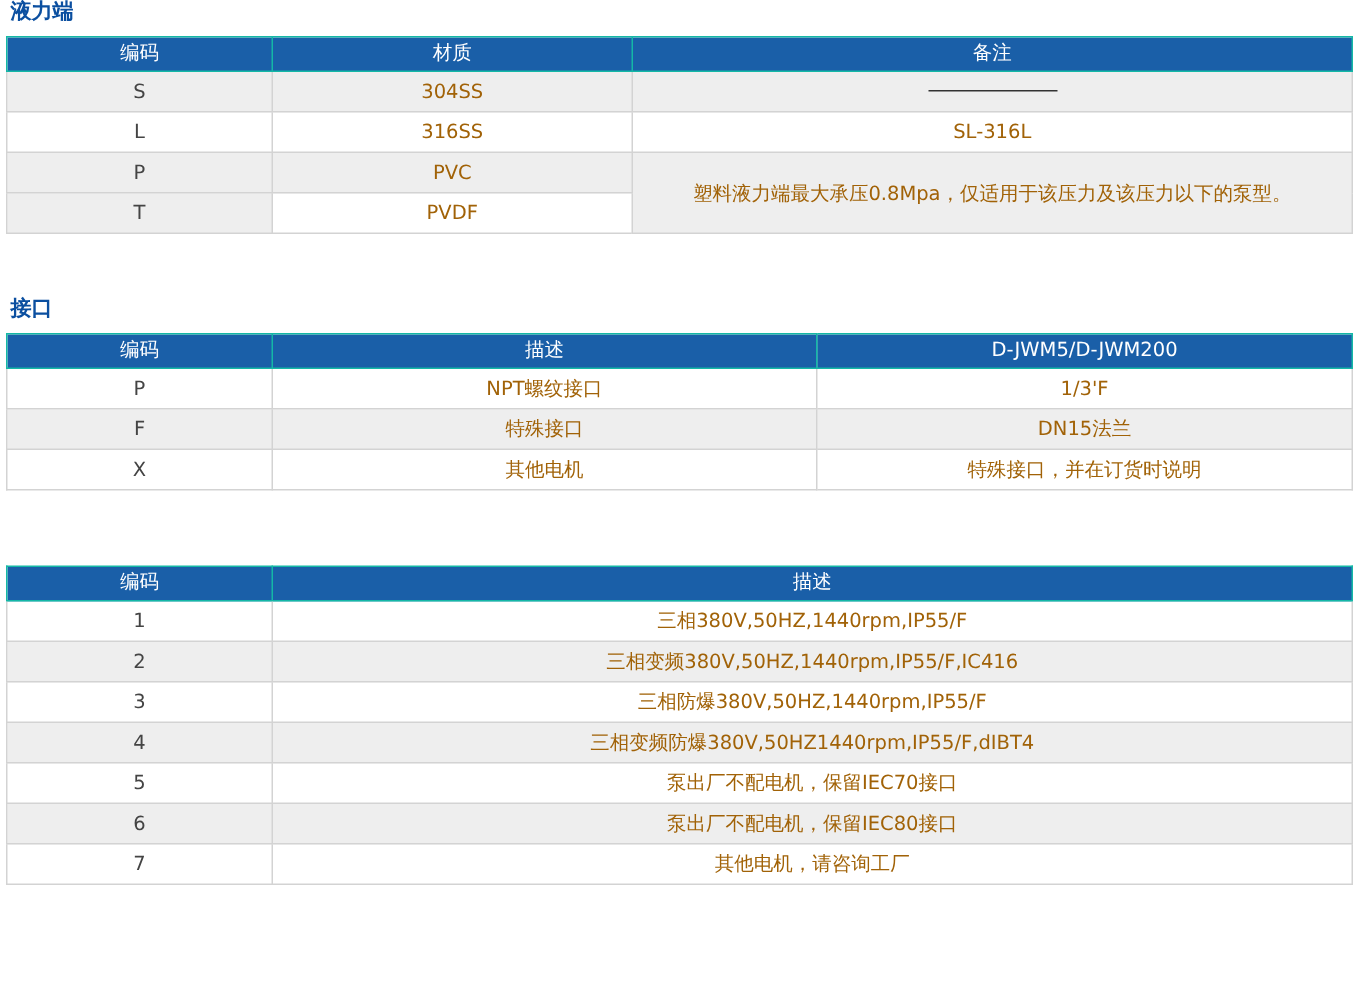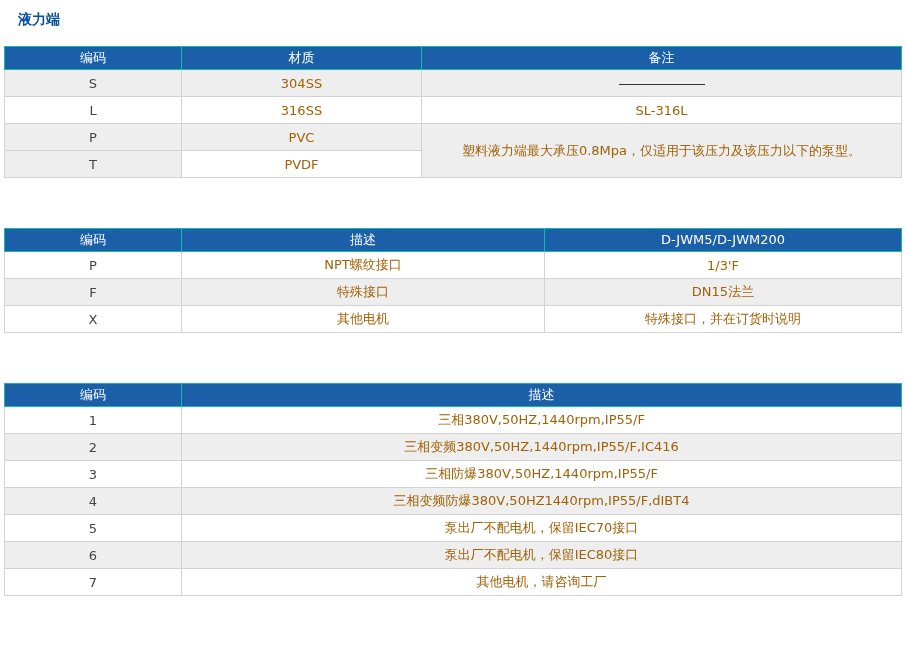--- a/index.html
+++ b/index.html
@@ -24,21 +24,21 @@
   }
   .section {
     margin: 0;
   }
   .section-title {
     color: #0b4fa0;
     font-weight: bold;
     font-size: 14px;
     line-height: 14px;
     padding: 0 0 0 2px;
-    margin: 12px;
+    margin: 1px;
   }
   table {
     border-collapse: collapse;
     width: 897px;
     table-layout: fixed;
   }
   thead th {
     background: #1a5fa8;
     color: #ffffff;
     font-weight: normal;
@@ -116,20 +116,21 @@
           <td>PVDF</td>
         </tr>
       </tbody>
     </table>
   </div>
 
   <div class="gap-lg"></div>
   <div class="gap-md"></div>
 
   <div class="section">
+    <div class="section-title">接口</div>
     <div class="gap-md"></div>
     <table>
       <colgroup>
         <col style="width:177px">
         <col style="width:363px">
         <col style="width:357px">
       </colgroup>
       <thead>
         <tr>
           <th>编码</th>

